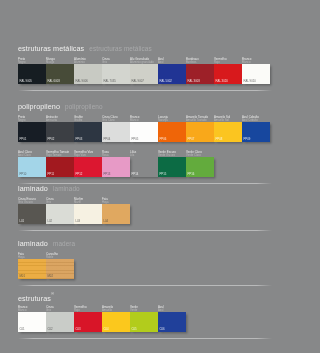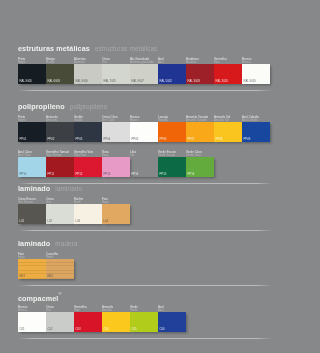--- a/index.html
+++ b/index.html
@@ -13,21 +13,21 @@
   .sheet{position:absolute;left:0;top:0;width:290px;height:353px;}
 
   .section{position:absolute;left:18px;width:254px;}
 
   .sec-head{
     position:relative;height:11px;white-space:nowrap;
     line-height:11px;
   }
   .sec-title{
     font-size:7.2px;color:#f0f0ef;letter-spacing:.1px;
-    font-weight:700;
+    font-weight:400;
   }
   .sec-sub{
     font-size:6.4px;color:#a9aaab;letter-spacing:.1px;margin-left:5px;
   }
   .sec-reg{font-size:4.2px;vertical-align:super;color:#e8e8e7;}
 
   .divider{
     position:absolute;left:18px;width:254px;height:1px;
     background:linear-gradient(to right,rgba(255,255,255,.00),rgba(255,255,255,.42) 6%,rgba(255,255,255,.42) 94%,rgba(255,255,255,.00));
   }
@@ -202,21 +202,21 @@
           <div class="code">M01</div>
         </div>
         <div class="sw light wood" style="left: 28px; background-color: rgb(217, 160, 90);">
           <div class="lbl">Carvalho<span class="l2">Roble</span></div>
           <div class="code">M02</div>
         </div>
       </div>
     </div>
     <div class="divider" style="top: 285px;"></div>
     <div class="section" style="top: 288px;">
-      <div class="sec-head"><span class="sec-title">compacmel</span><span class="sec-reg">®</span></div>
+      <div class="sec-head"><span class="sec-title">estruturas</span><span class="sec-reg">®</span></div>
       <div class="row">
         <div class="sw light" style="left: 0px; background-color: rgb(253, 253, 251);">
           <div class="lbl">Branco<span class="l2">Blanco</span></div>
           <div class="code">C01</div>
         </div>
         <div class="sw light" style="left: 28px; background-color: rgb(201, 204, 200);">
           <div class="lbl">Cinza<span class="l2">Gris</span></div>
           <div class="code">C02</div>
         </div>
         <div class="sw" style="left: 56px; background-color: rgb(216, 21, 40);">

